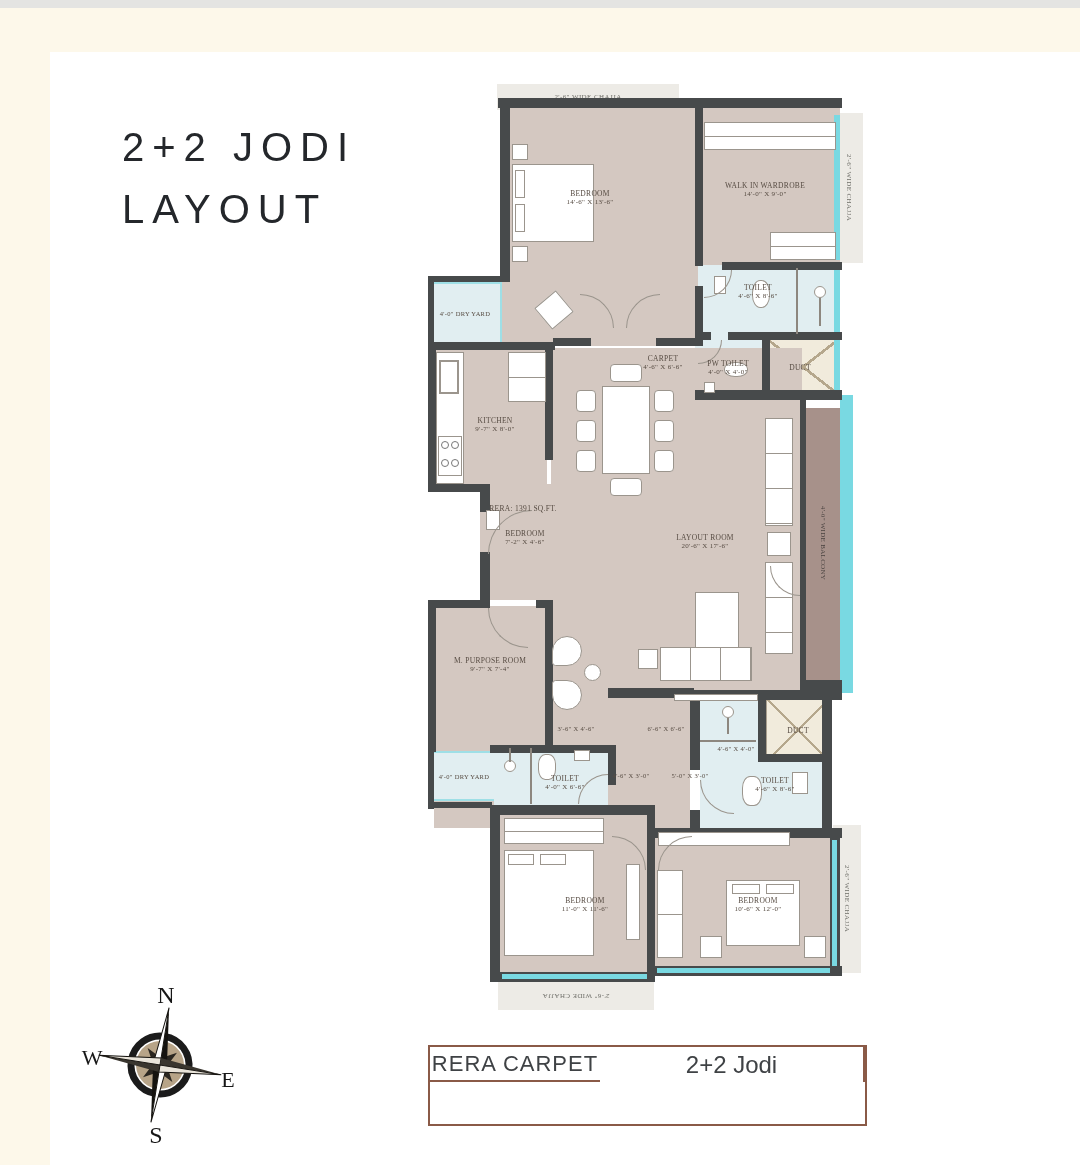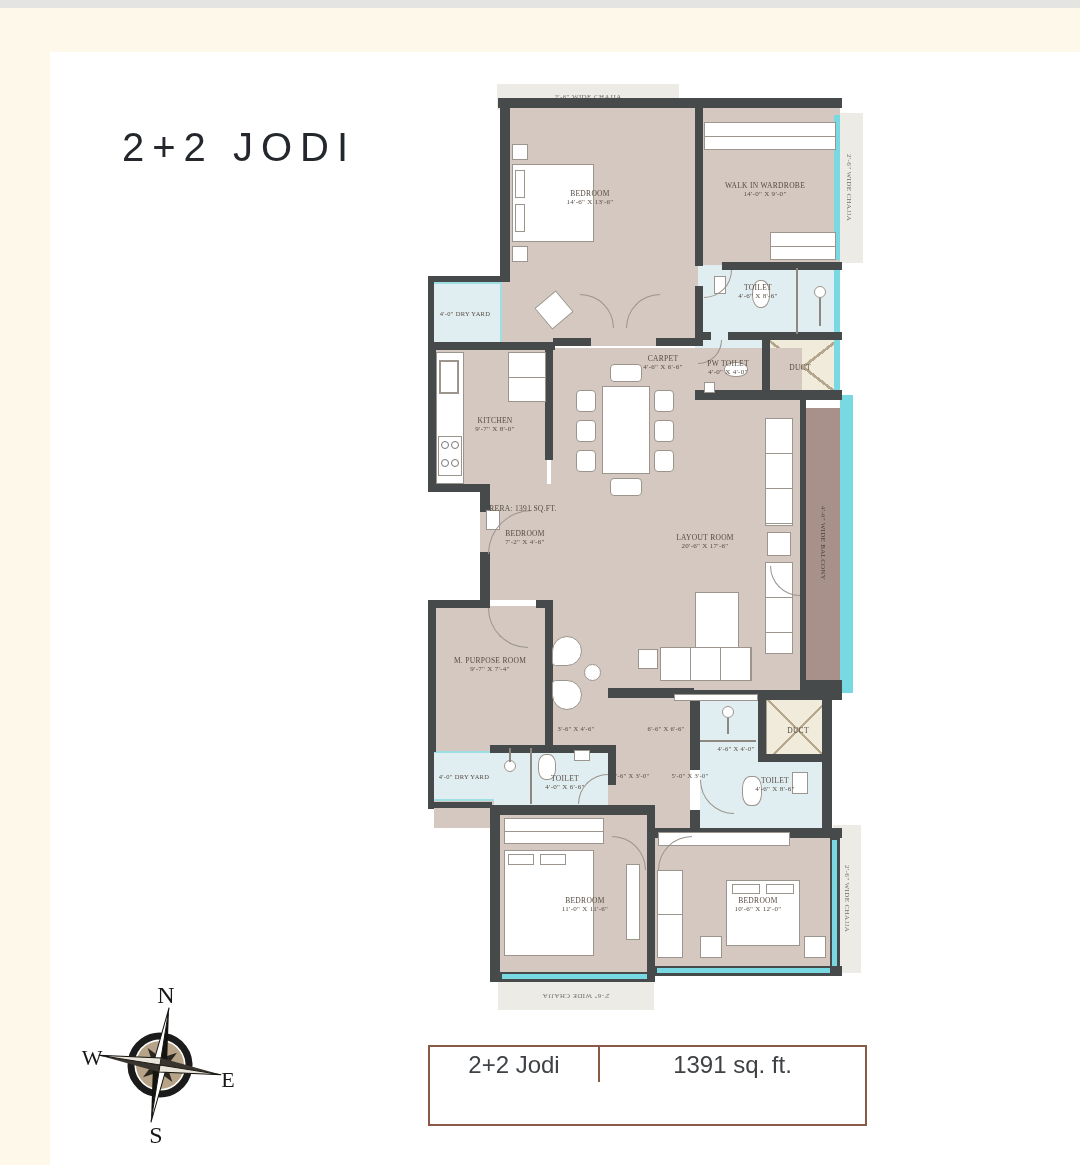--- a/index.html
+++ b/index.html
@@ -56,20 +56,21 @@
 </style>
 </head>
 <body>
 
 <div class="top-strip"></div>
 <div class="cream-band"></div>
 <div class="cream-left"></div>
 
 <div class="title">
   <div>2+2 JODI</div>
+  <div>LAYOUT</div>
 </div>
 
 <div class="plan">
 
   <div class="chajja" style="left:69px;top:4px;width:182px;height:26px">
       <span>2'-6" WIDE CHAJJA</span>
     </div>
   <div class="chajja vert" style="left:407px;top:33px;width:28px;height:150px">
       <span>2'-6" WIDE CHAJJA</span>
     </div>
@@ -345,15 +346,15 @@
     <polygon points="62,0 0,-7 0,0" fill="#3a362f"></polygon>
     <polygon points="62,0 0,7 0,0" fill="#e9e4da" stroke="#15130f" stroke-width="1"></polygon>
   </g>
   <text x="6" y="-62" text-anchor="middle" font-family="Liberation Serif, serif" font-size="24" fill="#171717">N</text>
   <text x="-4" y="78" text-anchor="middle" font-family="Liberation Serif, serif" font-size="24" fill="#171717">S</text>
   <text x="-68" y="0" text-anchor="middle" font-family="Liberation Serif, serif" font-size="22" fill="#171717">W</text>
   <text x="68" y="22" text-anchor="middle" font-family="Liberation Serif, serif" font-size="22" fill="#171717">E</text>
 </svg>
 
 <div class="sum">
+  <div class="hd">RERA CARPET</div>
   <div class="vl c1">2+2 Jodi</div>
-  <div class="vl">1391 sq. ft.</div>
 </div>
 
 </body></html>

